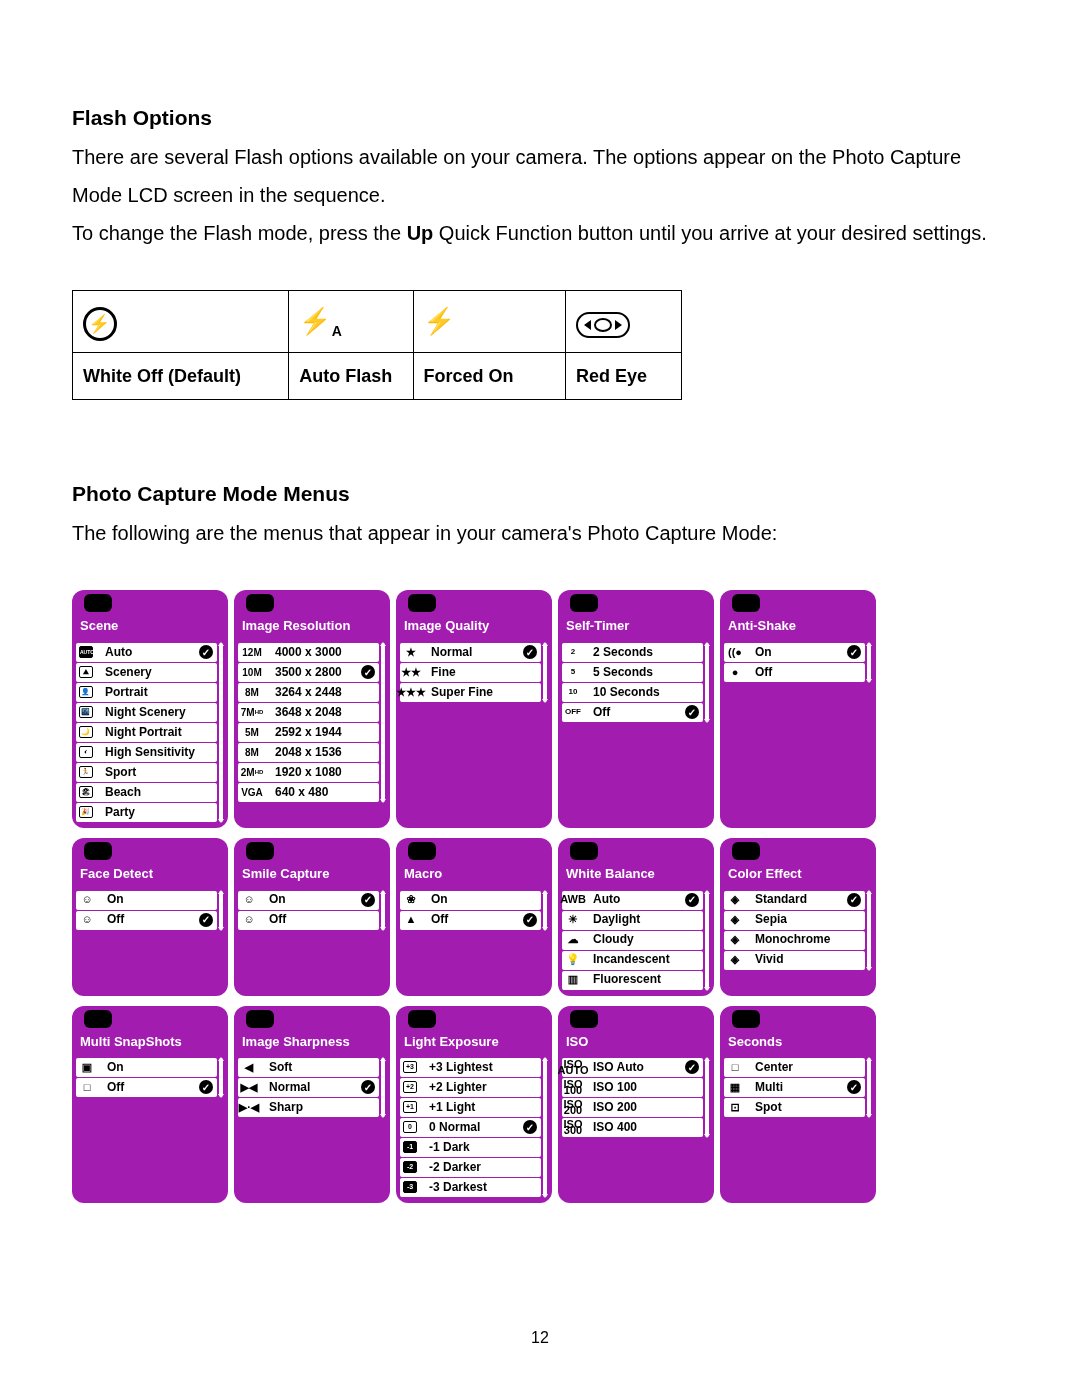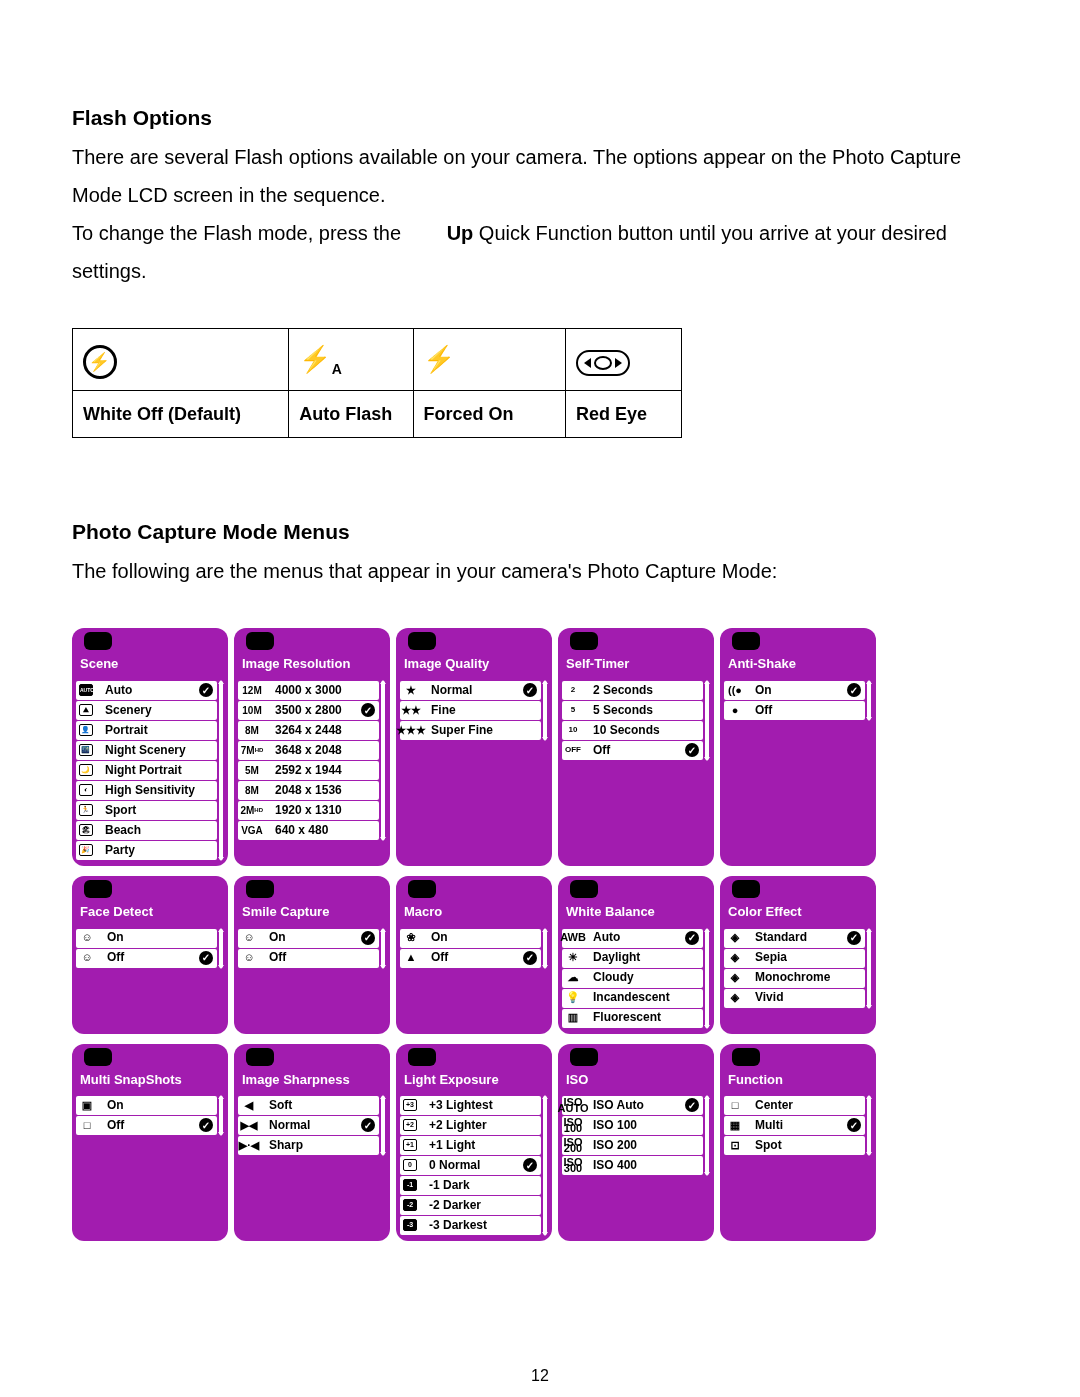--- a/index.html
+++ b/index.html
@@ -15,21 +15,21 @@
   }
   .heading {
     font-weight: bold;
     font-size: 21px;
     margin-top: 18px;
     margin-bottom: 0;
   }
   .para {
     margin: 0;
   }
-  .boldword { font-weight: bold; margin-left: 40px; }
+  .boldword { font-weight: bold; }
 
   
   .flash-table {
     border-collapse: collapse;
     margin-top: 38px;
     width: 610px;
   }
   .flash-table td {
     border: 1.5px solid #000;
     padding: 6px 10px;
@@ -338,22 +338,22 @@
       <span class="item-icon" style="font-size:10px;width:22px;text-align:left;">5M</span>
       <span class="item-label">2592 x 1944</span>
 
     </div>
           <div class="panel-item">
       <span class="item-icon" style="font-size:10px;width:22px;text-align:left;">8M</span>
       <span class="item-label">2048 x 1536</span>
 
     </div>
           <div class="panel-item">
-      <span class="item-icon" style="font-size:10px;width:22px;text-align:left;justify-content:flex-end;">2M<span style="font-size:6px;display:block;line-height:4px;">HD</span></span>
-      <span class="item-label">1920 x 1310</span>
+      <span class="item-icon" style="font-size:10px;width:22px;text-align:left;">2M<span style="font-size:6px;display:block;line-height:4px;">HD</span></span>
+      <span class="item-label">1920 x 1080</span>
 
     </div>
           <div class="panel-item">
       <span class="item-icon" style="font-size:10px;width:22px;text-align:right;">VGA</span>
       <span class="item-label">640 x 480</span>
 
     </div>
         </div>
       <div class="panel-scroll"></div>
     </div>
@@ -675,21 +675,21 @@
             </span>
       <span class="item-label">ISO 400</span>
 
     </div>
         </div>
       <div class="panel-scroll"></div>
     </div>
     </div>
   <div class="panel">
     <div class="panel-tab"></div>
-    <div class="panel-title">Function</div>
+    <div class="panel-title">Seconds</div>
     <div class="panel-list">
       <div class="panel-items">
           <div class="panel-item">
       <span class="item-icon">□</span>
       <span class="item-label">Center</span>
 
     </div>
           <div class="panel-item">
       <span class="item-icon">▦</span>
       <span class="item-label">Multi</span>

